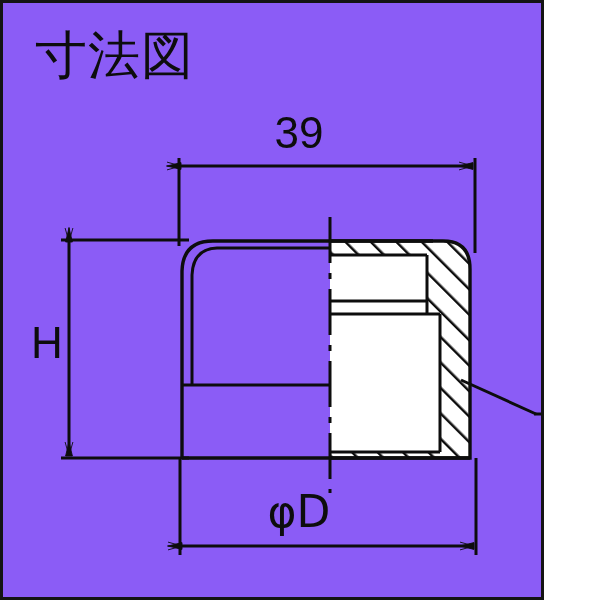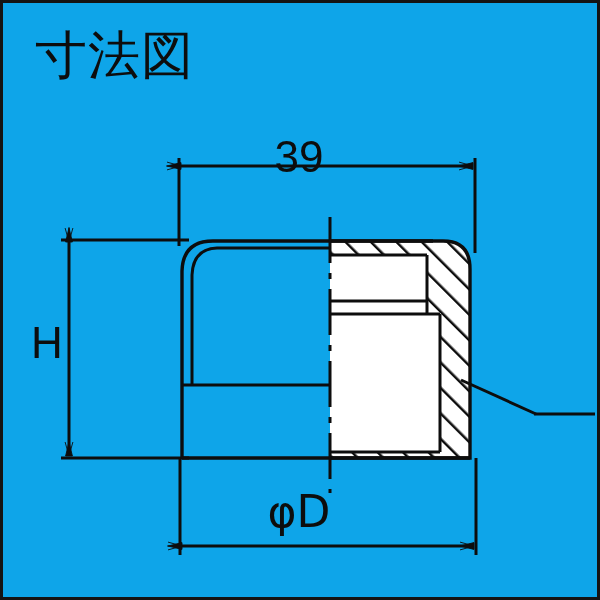--- a/index.html
+++ b/index.html
@@ -6,23 +6,23 @@
   html, body {
     margin: 0;
     padding: 0;
     background: #ffffff;
   }
   body {
     font-family: "Liberation Sans", sans-serif;
   }
   #frame {
     position: relative;
-    width: 600px;
+    width: 544px;
     height: 600px;
-    background: #0ea5e9;
+    background: #8b5cf6;
     box-sizing: border-box;
     border: 3px solid #141414;
     overflow: hidden;
   }
   #drawing-svg {
     position: absolute;
     left: 0;
     top: 0;
     width: 600px;
     height: 600px;
@@ -45,21 +45,20 @@
     font-family: "Liberation Sans", "DejaVu Sans", sans-serif;
     color: #0d0d0d;
     white-space: nowrap;
     line-height: 1;
   }
   #label-width {
     left: 296px;
     top: 108px;
     font-size: 44px;
     transform: translateX(-50%);
-    margin-top: 24px;
   }
   #label-height {
     left: 28px;
     top: 318px;
     font-size: 44px;
   }
   #label-diameter {
     left: 296px;
     top: 487px;
     font-size: 44px;

